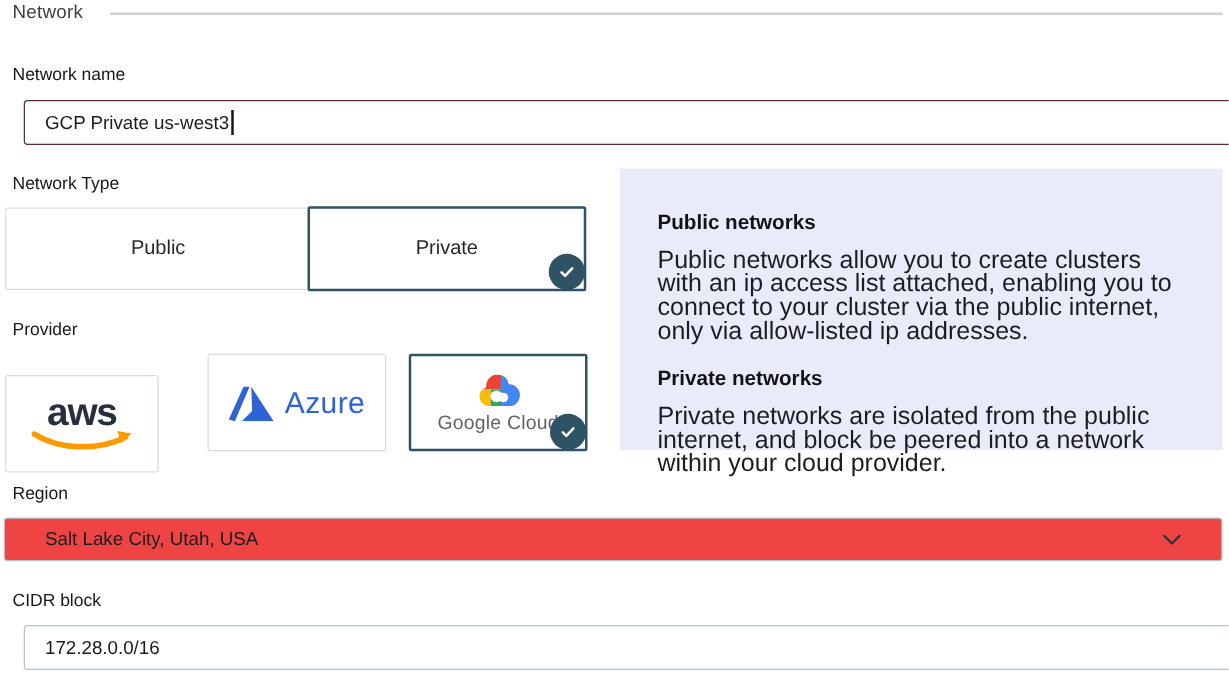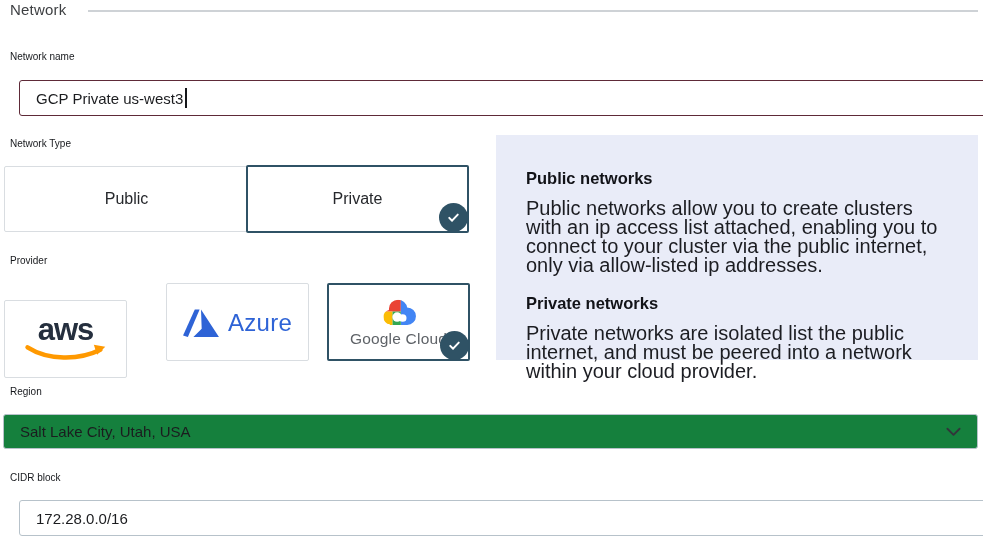--- a/index.html
+++ b/index.html
@@ -23,21 +23,21 @@
     letter-spacing: 0.2px;
   }
   .title-rule {
     position: absolute;
     left: 88px; right: 5px; top: 10px;
     height: 2px;
     background: #ced2d6;
   }
   .field-label {
     position: absolute;
-    font-size: 10px;
+    font-size: 14px;
     color: #16181c;
   }
   .lbl-name    { left: 10px; top: 51px; }
   .lbl-type    { left: 10px; top: 138px; }
   .lbl-provider{ left: 10px; top: 255px; }
   .lbl-region  { left: 10px; top: 386px; }
   .lbl-cidr    { left: 10px; top: 472px; }
 
   .text-input {
     position: absolute;
@@ -58,27 +58,27 @@
     display: inline-block;
     width: 1.5px; height: 20px;
     background: #15161a;
     margin-left: 2px;
   }
 
   .select {
     position: absolute;
     left: 3px; top: 414px;
     width: 975px; height: 35px;
-    background: #15803d;
+    background: #ef4444;
     border: 1px solid #b7c2ca;
     border-radius: 3px;
     display: flex;
     align-items: center;
     justify-content: space-between;
-    padding: 0 16px;
+    padding: 0 32px;
     font-size: 15px;
     color: #1b1c1f;
     cursor: pointer;
   }
   .chevron svg { display: block; }
 
   .choice-card {
     position: absolute;
     background: #fff;
     border: 1px solid #d9dde1;
@@ -188,21 +188,21 @@
       <svg width="17" height="17" viewBox="0 0 24 24">
         <path d="M6 12.5l4 4 8-8.5" stroke="#ffffff" stroke-width="2.8" fill="none" stroke-linecap="round" stroke-linejoin="round"></path>
       </svg>
     </div>
   </div>
 
   <div class="info-panel">
     <h3>Public networks</h3>
     <p>Public networks allow you to create clusters with an ip access list attached, enabling you to connect to your cluster via the public internet, only via allow-listed ip addresses.</p>
     <h3>Private networks</h3>
-    <p>Private networks are isolated list the public internet, and must be peered into a network within your cloud provider.</p>
+    <p>Private networks are isolated from the public internet, and block be peered into a network within your cloud provider.</p>
   </div>
 
   <span class="field-label lbl-provider">Provider</span>
 
   <div class="choice-card card-aws">
     <div class="aws-logo">
       <span class="aws-text">aws</span>
       <svg class="aws-smile" width="88" height="18" viewBox="0 0 100 22">
         <path d="M3 4 C 28 20, 66 20, 92 7" fill="none" stroke="#ff9900" stroke-width="5.5" stroke-linecap="round"></path>
         <path d="M84 1 L98 3.5 L88 13 Z" fill="#ff9900"></path>

